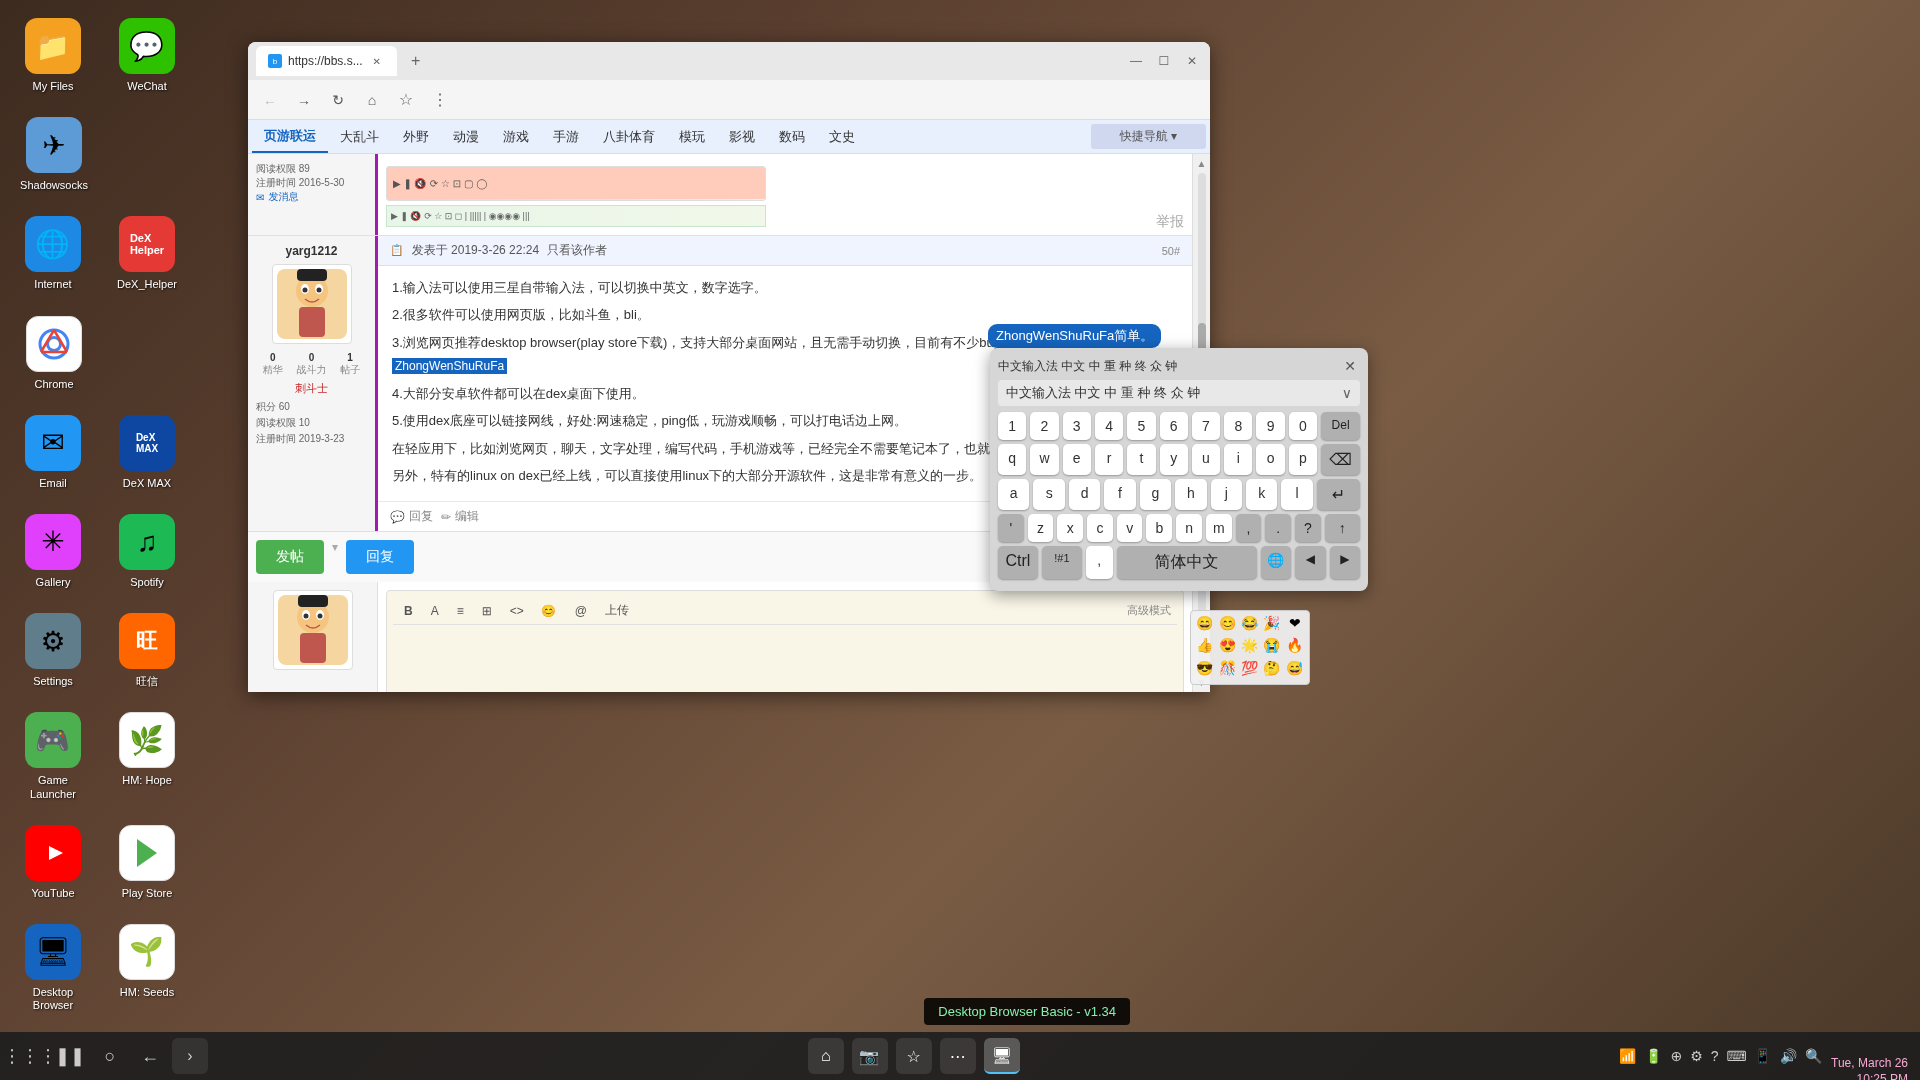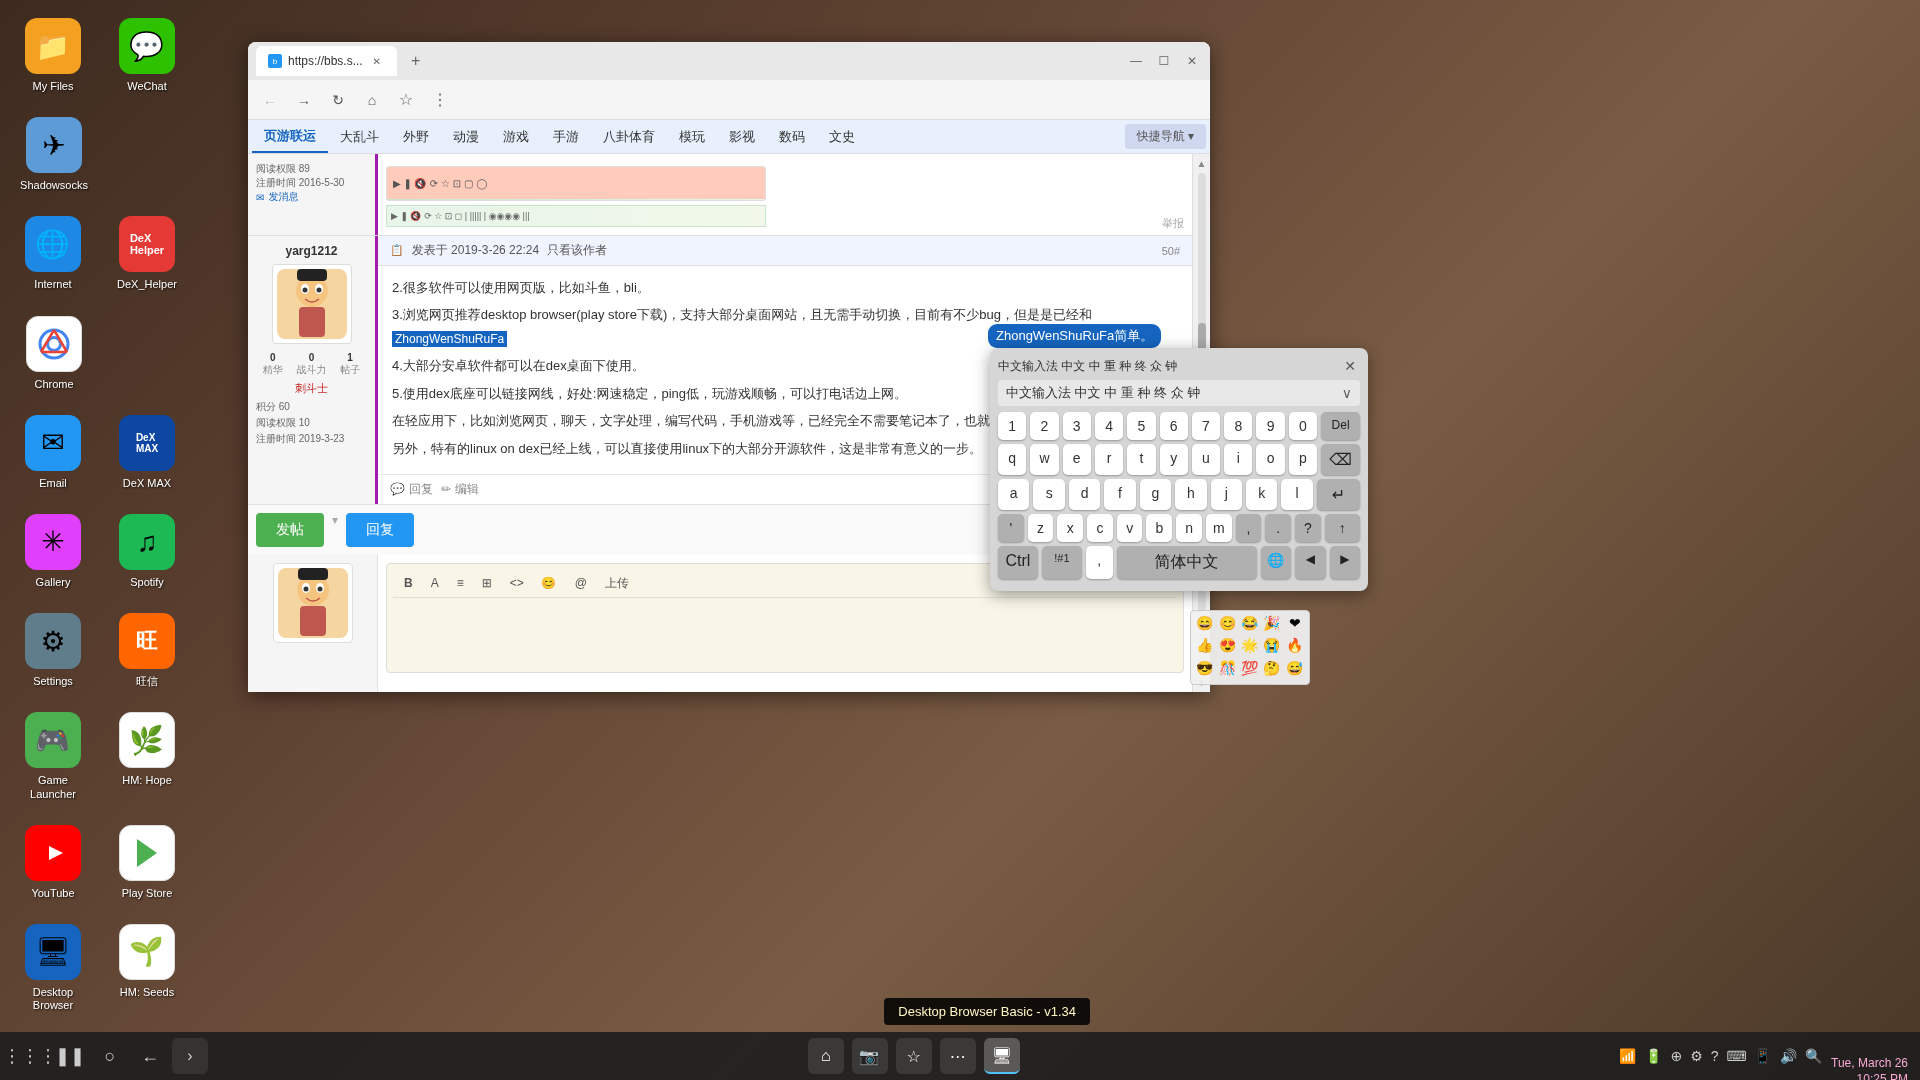--- a/index.html
+++ b/index.html
@@ -235,21 +235,21 @@
       white-space: nowrap;
     }
     .nav-tab.active {
       color: #1565c0;
       border-bottom: 2px solid #1565c0;
       font-weight: bold;
     }
 
     .quick-nav {
       margin-left: auto;
-      padding: 4px 12px;
+      padding: 4px 29px;
       font-size: 12px;
       color: #555;
       cursor: pointer;
       background: #d0d8f0;
       border-radius: 3px;
     }
 
     
     .content-area {
       flex: 1;
@@ -627,23 +627,23 @@
       justify-content: center;
       color: #ccc;
       font-size: 16px;
       cursor: pointer;
     }
 
     
     .browser-basic-tooltip {
       position: absolute;
       bottom: 55px;
-      right: 830px;
+      right: 790px;
       background: rgba(0,0,0,0.85);
-      color: #fef9c3;
+      color: #86efac;
       padding: 6px 14px;
       border-radius: 4px;
       font-size: 13px;
       z-index: 200;
     }
 
     
     .scrollbar-panel {
       width: 18px;
       background: #f0f0f0;
@@ -877,21 +877,21 @@
         <div style="flex:1; padding:8px;">
           <div class="post-image">
             <div style="width:380px;height:32px;background:#ffccbc;display:flex;align-items:center;padding:2px 6px;font-size:10px;color:#555;">
               <span>▶ ❚ 🔇 ⟳ ☆ ⊡ ▢ ◯</span>
             </div>
           </div>
           <div style="width:380px;height:22px;background:linear-gradient(90deg,#e8f5e9,#f1f8e9);border:1px solid #c8e6c9;margin-top:2px;display:flex;align-items:center;padding:0 4px;font-size:9px;color:#666;gap:4px;">
             <span>▶ ❚ 🔇 ⟳ ☆ ⊡ ◻ | ||||| | ◉◉◉◉ |||</span>
           </div>
         </div>
-        <div style="padding:4px 8px;font-size:11px;color:#aaa;margin-left:auto;align-self:flex-end;">举报</div>
+        <div style="padding:4px 8px;font-size:14px;color:#aaa;margin-left:auto;align-self:flex-end;">举报</div>
       </div>
 
       <div style="display:flex;">
         <div class="post-sidebar">
           <div class="username-post">yarg1212</div>
           <div class="user-avatar-post">
             <svg class="avatar-face" viewBox="0 0 70 70" xmlns="http://www.w3.org/2000/svg">
               <rect width="70" height="70" fill="#f5d5a0" rx="8"></rect>
               <circle cx="35" cy="22" r="16" fill="#f5c580"></circle>
               <ellipse cx="28" cy="20" rx="4" ry="5" fill="white"></ellipse>
@@ -923,20 +923,21 @@
           <div class="user-info-row">注册时间 2019-3-23</div>
         </div>
         <div class="post-content">
           <div class="post-header">
             <span style="color:#c62828;font-size:11px;">📋</span>
             <span>发表于 2019-3-26 22:24</span>
             <span>只看该作者</span>
             <span class="post-number">50#</span>
           </div>
           <div class="post-body">
+            <p>1.输入法可以使用三星自带输入法，可以切换中英文，数字选字。</p>
             <p>2.很多软件可以使用网页版，比如斗鱼，bli。</p>
             <p>3.浏览网页推荐desktop browser(play store下载)，支持大部分桌面网站，且无需手动切换，目前有不少bug，但是是已经和<span class="highlight-text">ZhongWenShuRuFa</span></p>
             <p>4.大部分安卓软件都可以在dex桌面下使用。</p>
             <p>5.使用dex底座可以链接网线，好处:网速稳定，ping低，玩游戏顺畅，可以打电话边上网。</p>
             <p>在轻应用下，比如浏览网页，聊天，文字处理，编写代码，手机游戏等，已经完全不需要笔记本了，也就是说，以后只需要...</p>
             <p>另外，特有的linux on dex已经上线，可以直接使用linux下的大部分开源软件，这是非常有意义的一步。</p>
           </div>
           <div class="post-footer">
             <div class="quote-btn">
               <span>💬</span>

